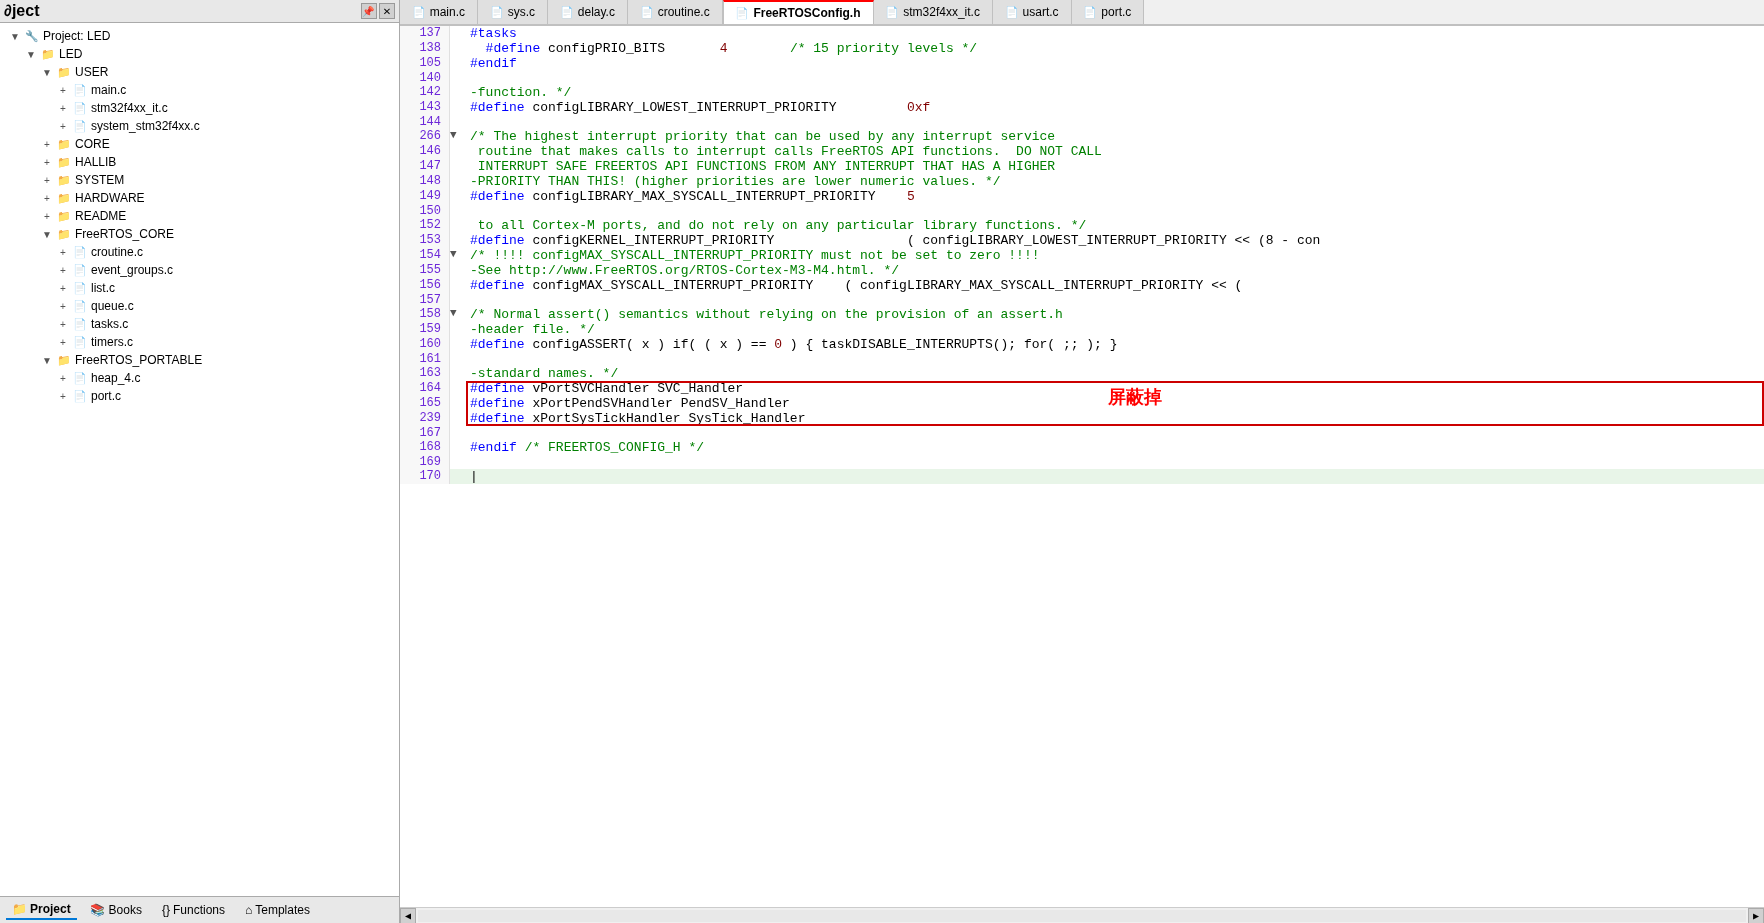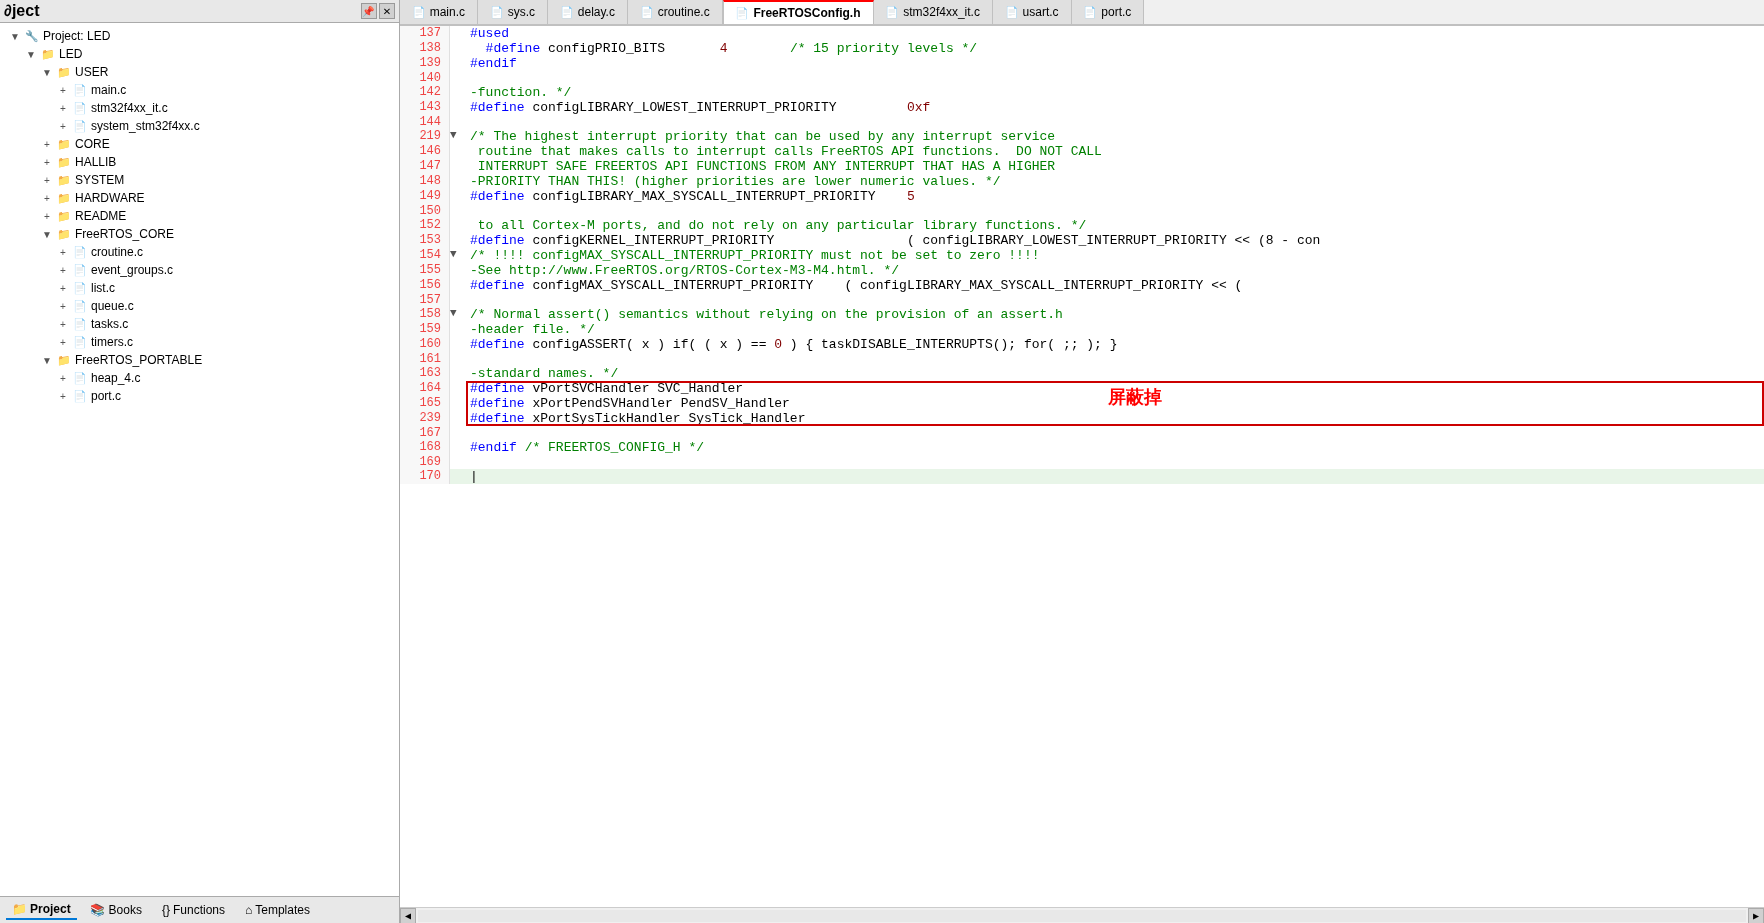--- a/index.html
+++ b/index.html
@@ -197,21 +197,21 @@
       display: table-row;
     }
 
     .line-num {
       display: table-cell;
       width: 50px;
       min-width: 50px;
       text-align: right;
       padding-right: 8px;
       padding-left: 4px;
-      color: #ef4444;
+      color: #6d28d9;
       background: #f8f8f8;
       border-right: 1px solid #e0e0e0;
       user-select: none;
       font-size: 12px;
       vertical-align: top;
       white-space: nowrap;
     }
 
     .fold-indicator {
       display: table-cell;
@@ -468,31 +468,31 @@
         <span>port.c</span>
       </div>
     </div>
 
     <div class="code-area">
       <div class="code-content">
 
         <div class="code-row">
           <span class="line-num">137</span>
           <span class="fold-indicator"></span>
-          <span class="code-line"><span class="prep">#used</span></span>
+          <span class="code-line"><span class="prep">#tasks</span></span>
         </div>
 
         <div class="code-row">
           <span class="line-num">138</span>
           <span class="fold-indicator"></span>
           <span class="code-line">  <span class="prep">#define</span> configPRIO_BITS       <span class="num">4</span>        <span class="cm">/* 15 priority levels */</span></span>
         </div>
 
         <div class="code-row">
-          <span class="line-num">139</span>
+          <span class="line-num">105</span>
           <span class="fold-indicator"></span>
           <span class="code-line"><span class="prep">#endif</span></span>
         </div>
 
         <div class="code-row">
           <span class="line-num">140</span>
           <span class="fold-indicator"></span>
           <span class="code-line"></span>
         </div>
 
@@ -509,21 +509,21 @@
           <span class="code-line"><span class="prep">#define</span> configLIBRARY_LOWEST_INTERRUPT_PRIORITY		<span class="num">0xf</span></span>
         </div>
 
         <div class="code-row">
           <span class="line-num">144</span>
           <span class="fold-indicator"></span>
           <span class="code-line"></span>
         </div>
 
         <div class="code-row">
-          <span class="line-num">219</span>
+          <span class="line-num">266</span>
           <span class="fold-indicator" style="cursor:pointer;color:#555;">▼</span>
           <span class="code-line"><span class="cm">/* The highest interrupt priority that can be used by any interrupt service</span></span>
         </div>
 
         <div class="code-row">
           <span class="line-num">146</span>
           <span class="fold-indicator"></span>
           <span class="code-line"><span class="cm"> routine that makes calls to interrupt calls FreeRTOS API functions.  DO NOT CALL</span></span>
         </div>
 

